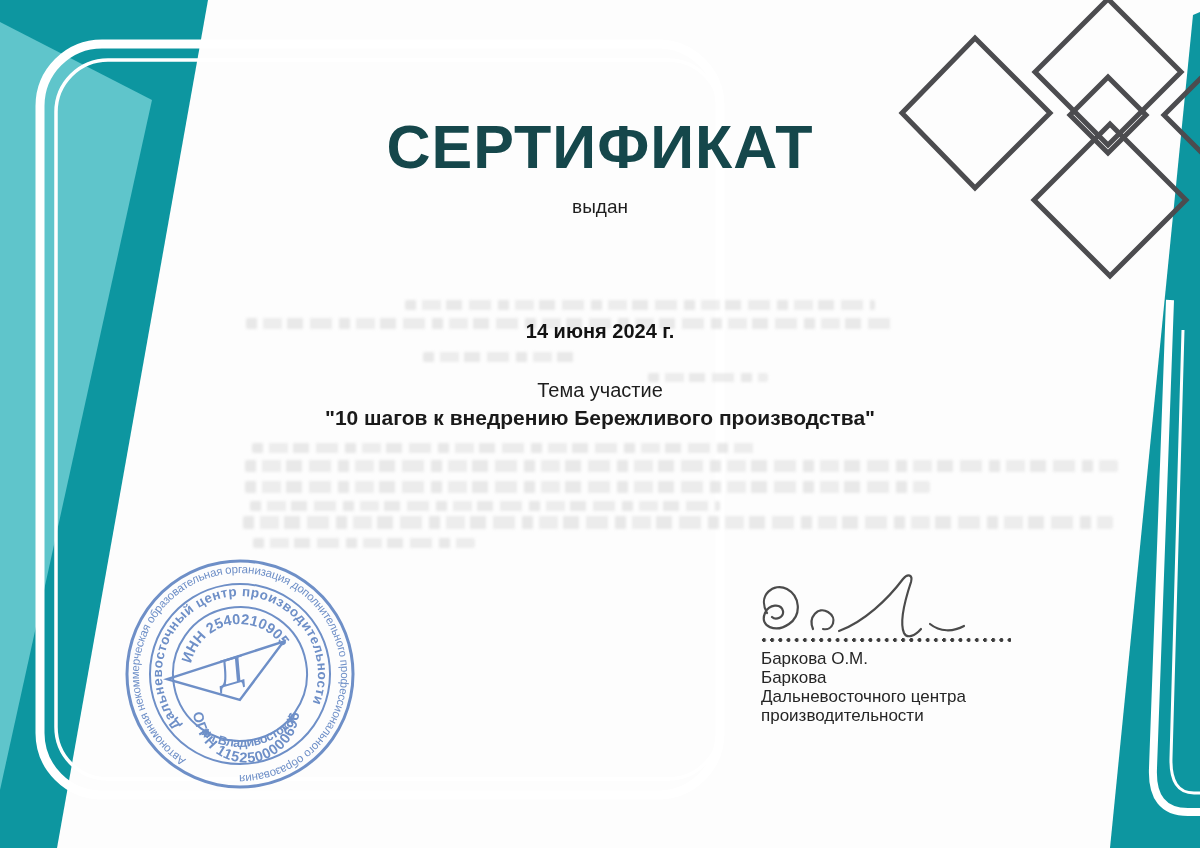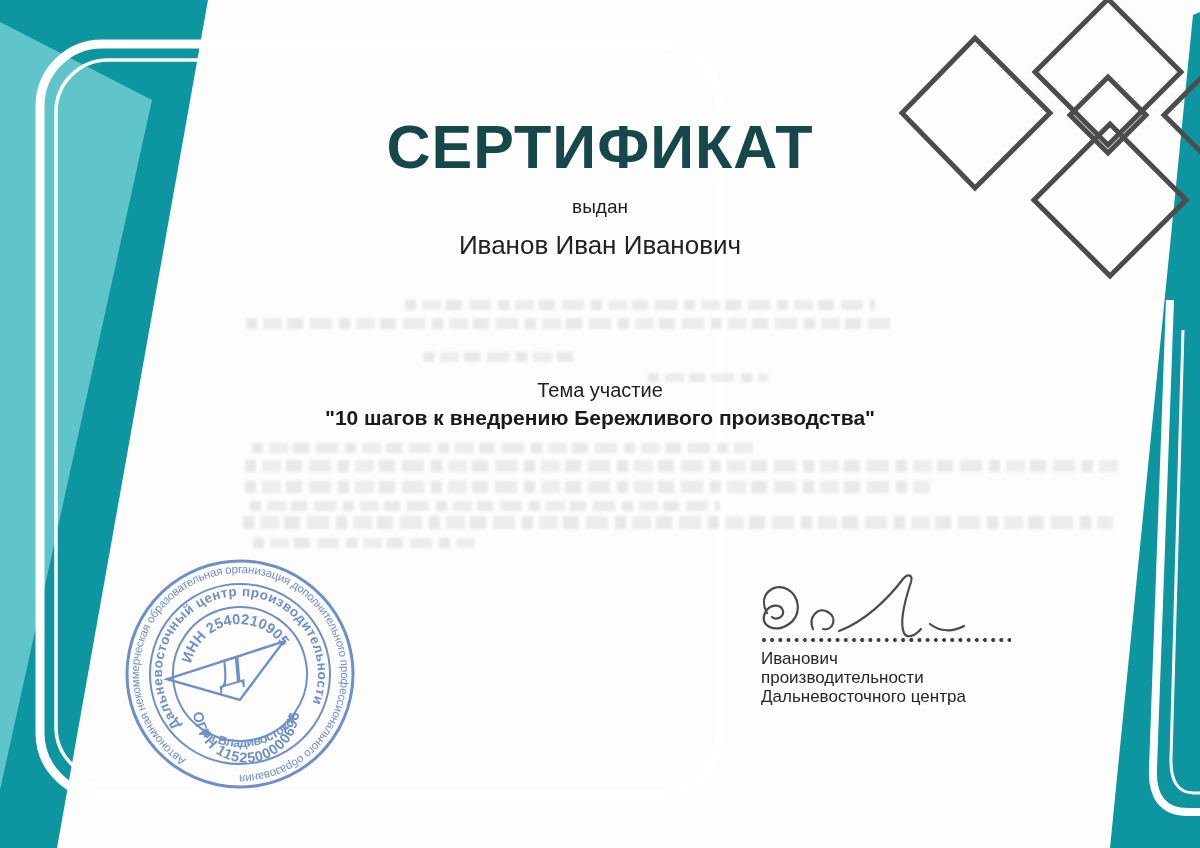--- a/index.html
+++ b/index.html
@@ -123,24 +123,25 @@
       <div class="ghost-line" style="left: 245px; top: 460px; width: 873px; height: 12px;"></div>
       <div class="ghost-line" style="left: 245px; top: 481px; width: 685px; height: 12px;"></div>
       <div class="ghost-line" style="left: 250px; top: 501px; width: 470px; height: 10px;"></div>
       <div class="ghost-line" style="left: 243px; top: 516px; width: 870px; height: 13px;"></div>
       <div class="ghost-line" style="left: 253px; top: 538px; width: 222px; height: 10px;"></div>
     </div>
 
   <div class="content">
     <div class="text-col cert-title">СЕРТИФИКАТ</div>
     <div class="text-col cert-issued">выдан</div>
-    <div class="text-col cert-name">Иванов Иван Иванович</div>
+    <div class="text-col cert-date">14 июня 2024 г.</div>
     <div class="text-col cert-topic-label">Тема участие</div>
     <div class="text-col cert-topic">"10 шагов к внедрению Бережливого производства"</div>
 
     <div class="sig-block" style="top:637px;">
       <div class="sig-dots"></div>
-      <div class="sig-line">Иванович</div>
+      <div class="sig-line">Баркова О.М.</div>
+      <div class="sig-line">Баркова</div>
+      <div class="sig-line">Дальневосточного центра</div>
       <div class="sig-line">производительности</div>
-      <div class="sig-line">Дальневосточного центра</div>
     </div>
   </div>
 </div>
 
 </body></html>

